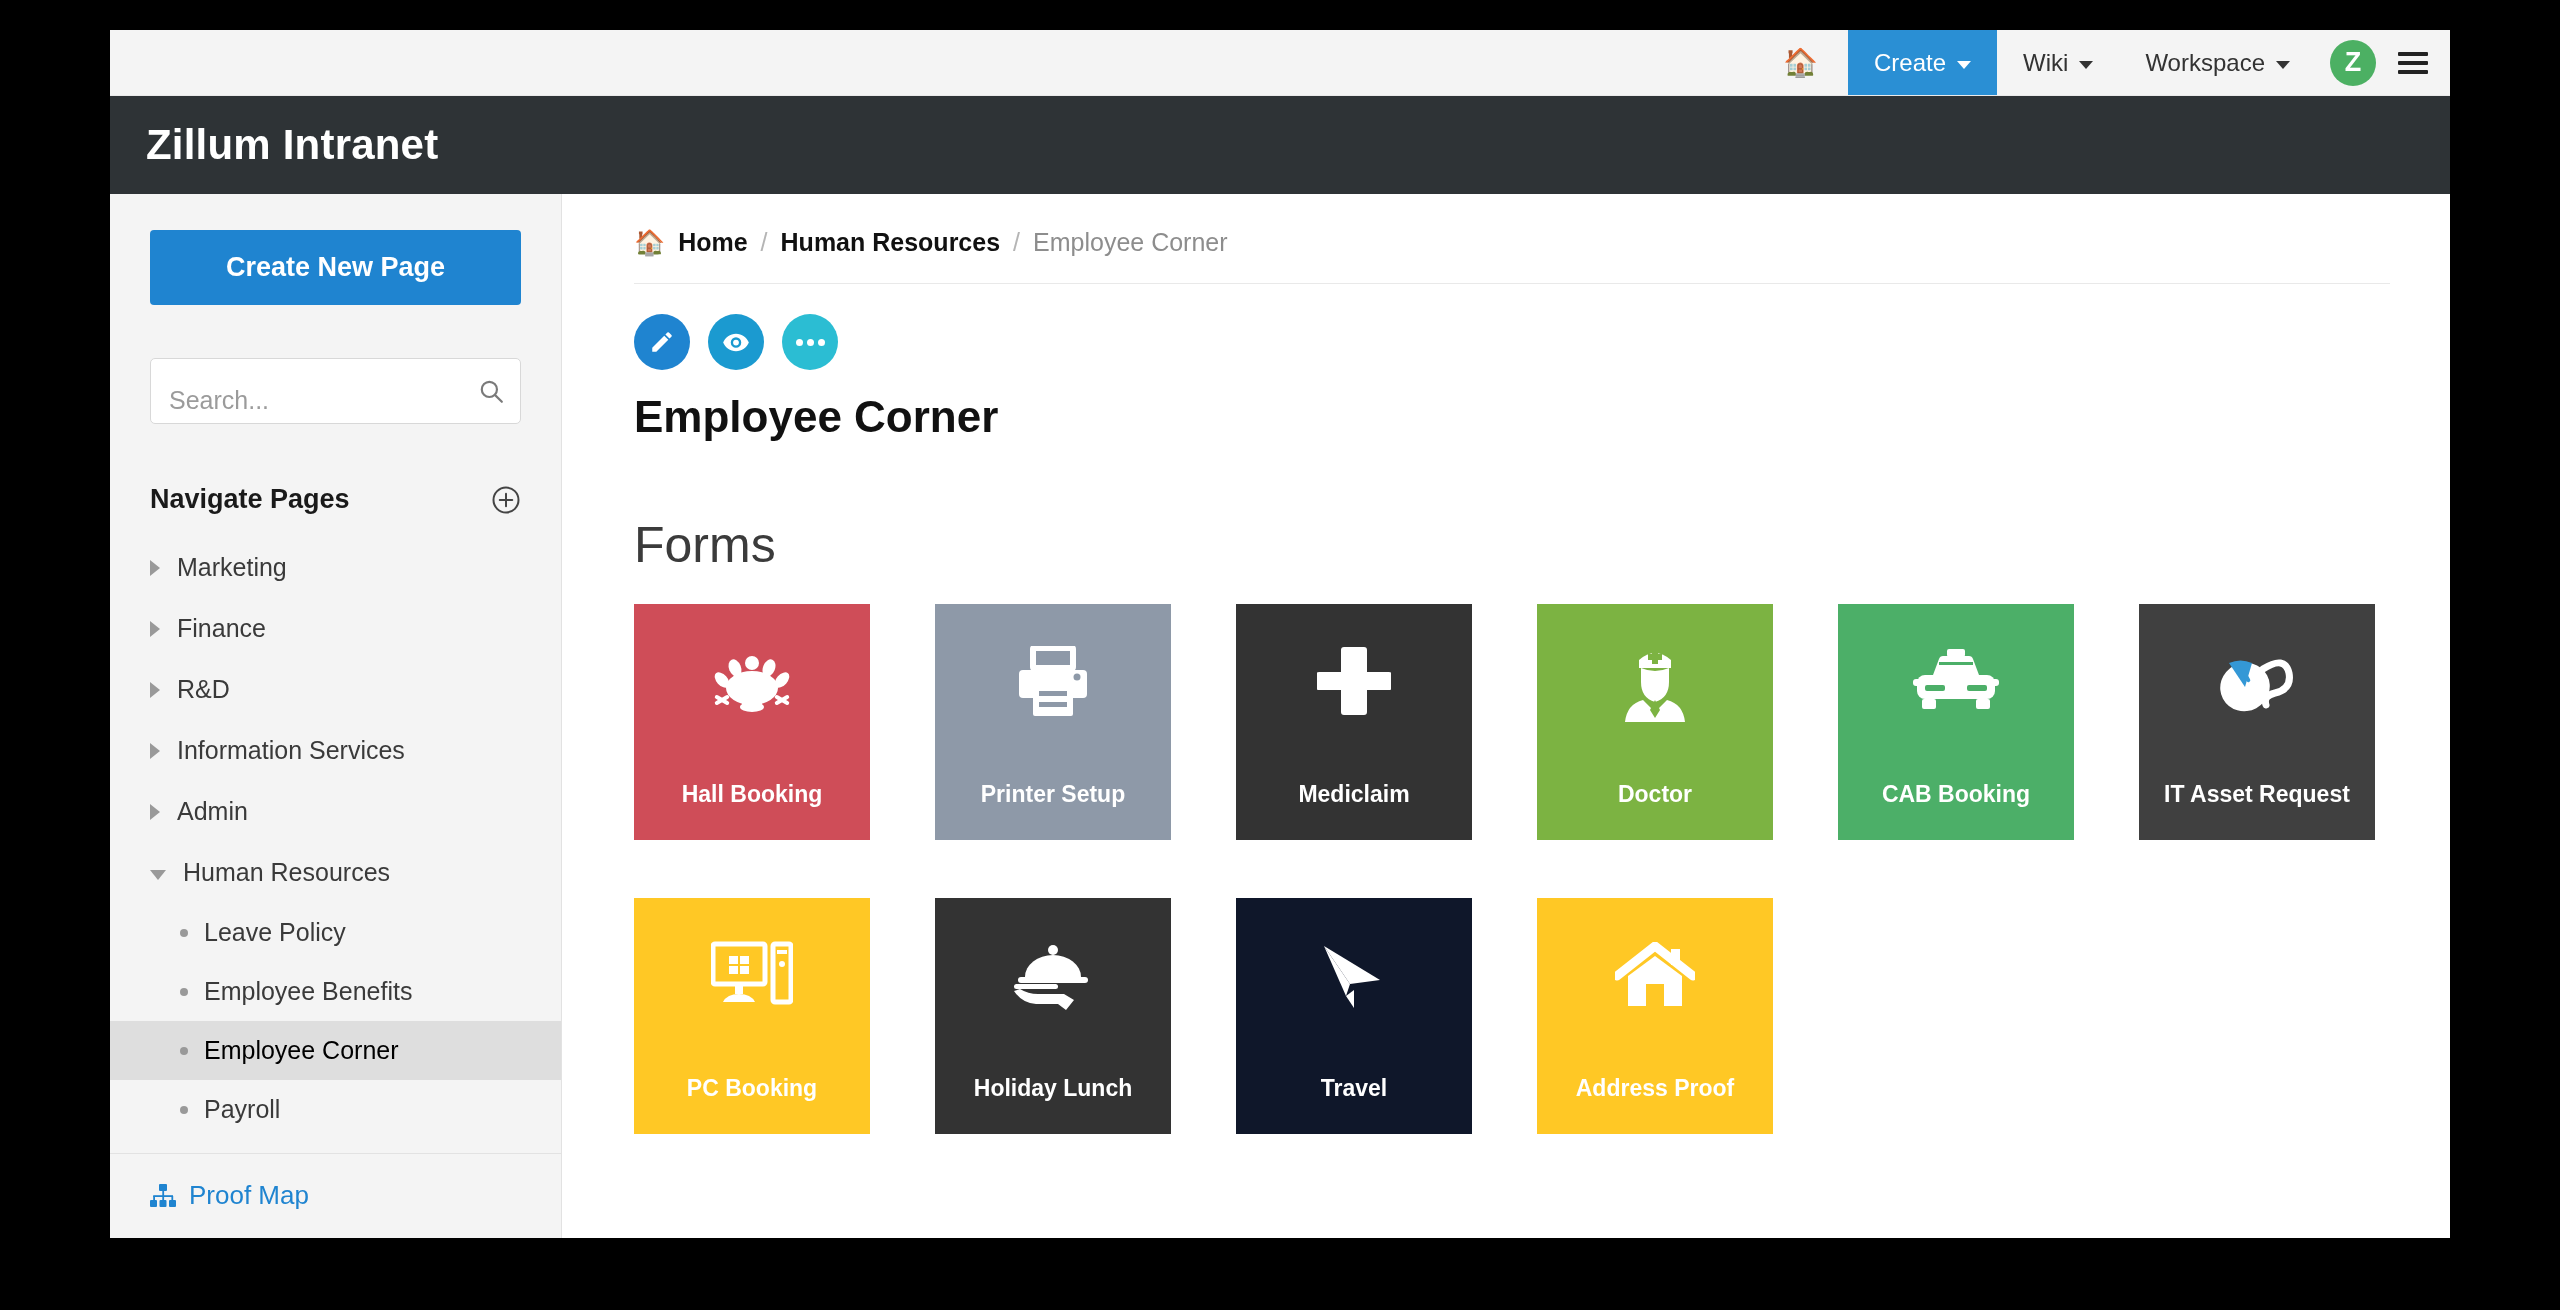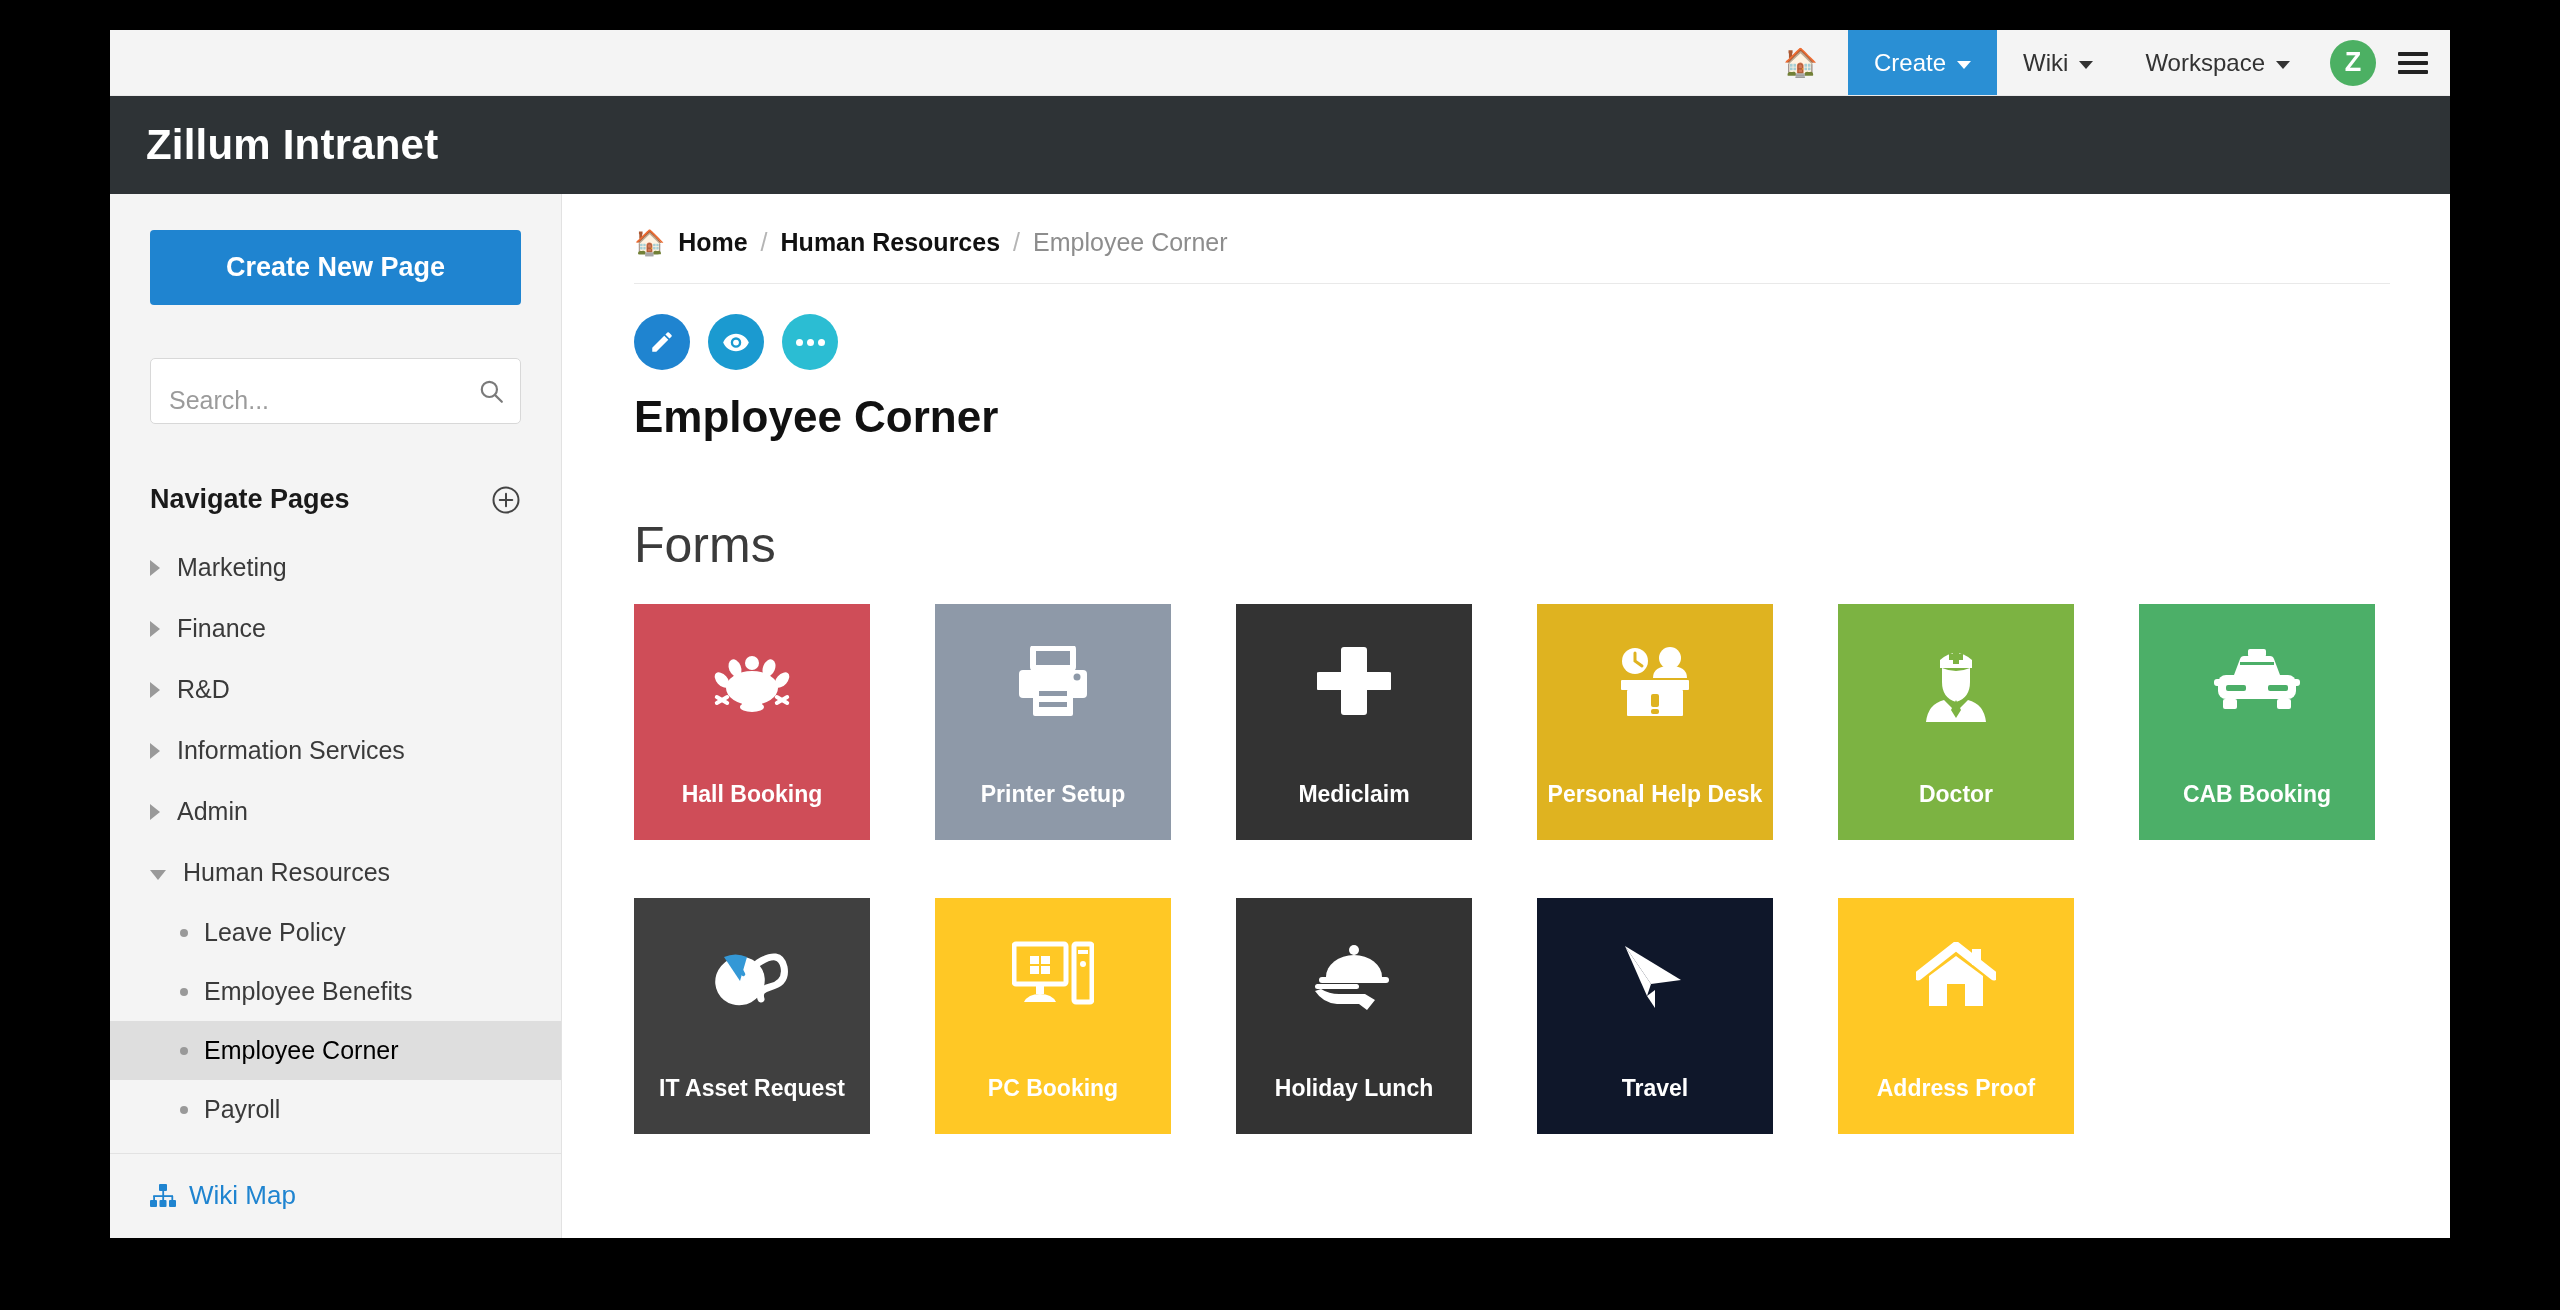--- a/index.html
+++ b/index.html
@@ -424,21 +424,21 @@
             <rect x="9" y="0" width="8" height="7" rx="1"></rect>
             <rect x="0" y="16" width="7" height="7" rx="1"></rect>
             <rect x="9.5" y="16" width="7" height="7" rx="1"></rect>
             <rect x="19" y="16" width="7" height="7" rx="1"></rect>
             <rect x="12.3" y="7" width="1.8" height="5"></rect>
             <rect x="3.2" y="11.2" width="19.8" height="1.8"></rect>
             <rect x="3.2" y="12" width="1.8" height="4.2"></rect>
             <rect x="12.3" y="12" width="1.8" height="4.2"></rect>
             <rect x="21.4" y="12" width="1.8" height="4.2"></rect>
           </svg>
-          <span class="sitemap-label">Wiki Map</span>
+          <span class="sitemap-label">Proof Map</span>
         </div>
       </div>
     </div>
 
     <div class="main">
 
       <div class="breadcrumb">
         <span class="crumb-home-icon">🏠</span>
         <span class="crumb-link">Home</span>
         <span class="crumb-sep">/</span>
@@ -509,35 +509,20 @@
 
         <div class="tile" style="background:#333333">
           <div class="tile-icon">
             <svg width="74" height="74" viewBox="0 0 74 74" fill="#fff">
               <path d="M27 2 h20 a3 3 0 013 3 v22 h22 a3 3 0 013 3 v12 a3 3 0 01-3 3 h-22 v22 a3 3 0 01-3 3 h-20 a3 3 0 01-3-3 v-22 h-22 a3 3 0 01-3-3 v-12 a3 3 0 013-3 h22 v-22 a3 3 0 013-3z"></path>
             </svg>
           </div>
           <div class="tile-label">Mediclaim</div>
         </div>
 
-        <div class="tile" style="background:#dfb320">
-          <div class="tile-icon">
-            <svg width="80" height="72" viewBox="0 0 80 72" fill="#fff">
-              <circle cx="20" cy="15" r="13"></circle>
-              <path d="M20 7 v8 l7 5" stroke="#dfb320" stroke-width="3" fill="none" stroke-linecap="round"></path>
-              <circle cx="55" cy="12" r="11"></circle>
-              <path d="M38 32 q0-12 17-12 t17 12 z"></path>
-              <rect x="6" y="34" width="68" height="10" rx="1"></rect>
-              <rect x="12" y="44" width="56" height="26" rx="1"></rect>
-              <rect x="36" y="48" width="8" height="13" rx="2" fill="#dfb320"></rect>
-              <rect x="36" y="63" width="8" height="5" rx="2" fill="#dfb320"></rect>
-            </svg>
-          </div>
-          <div class="tile-label">Personal Help Desk</div>
-        </div>
 
 
         <div class="tile" style="background:#7cb342">
           <div class="tile-icon">
             <svg width="68" height="80" viewBox="0 0 68 80" fill="#fff">
               <path d="M18 18 q16-14 32 0 v8 h-32 z"></path>
               <rect x="31" y="8" width="6" height="14" fill="#7cb342"></rect>
               <rect x="27" y="12" width="14" height="6" fill="#7cb342"></rect>
               <path d="M20 26 q14 6 28 0 v14 q0 16-14 20 q-14-4-14-20 z"></path>
               <circle cx="34" cy="48" r="9"></circle>

